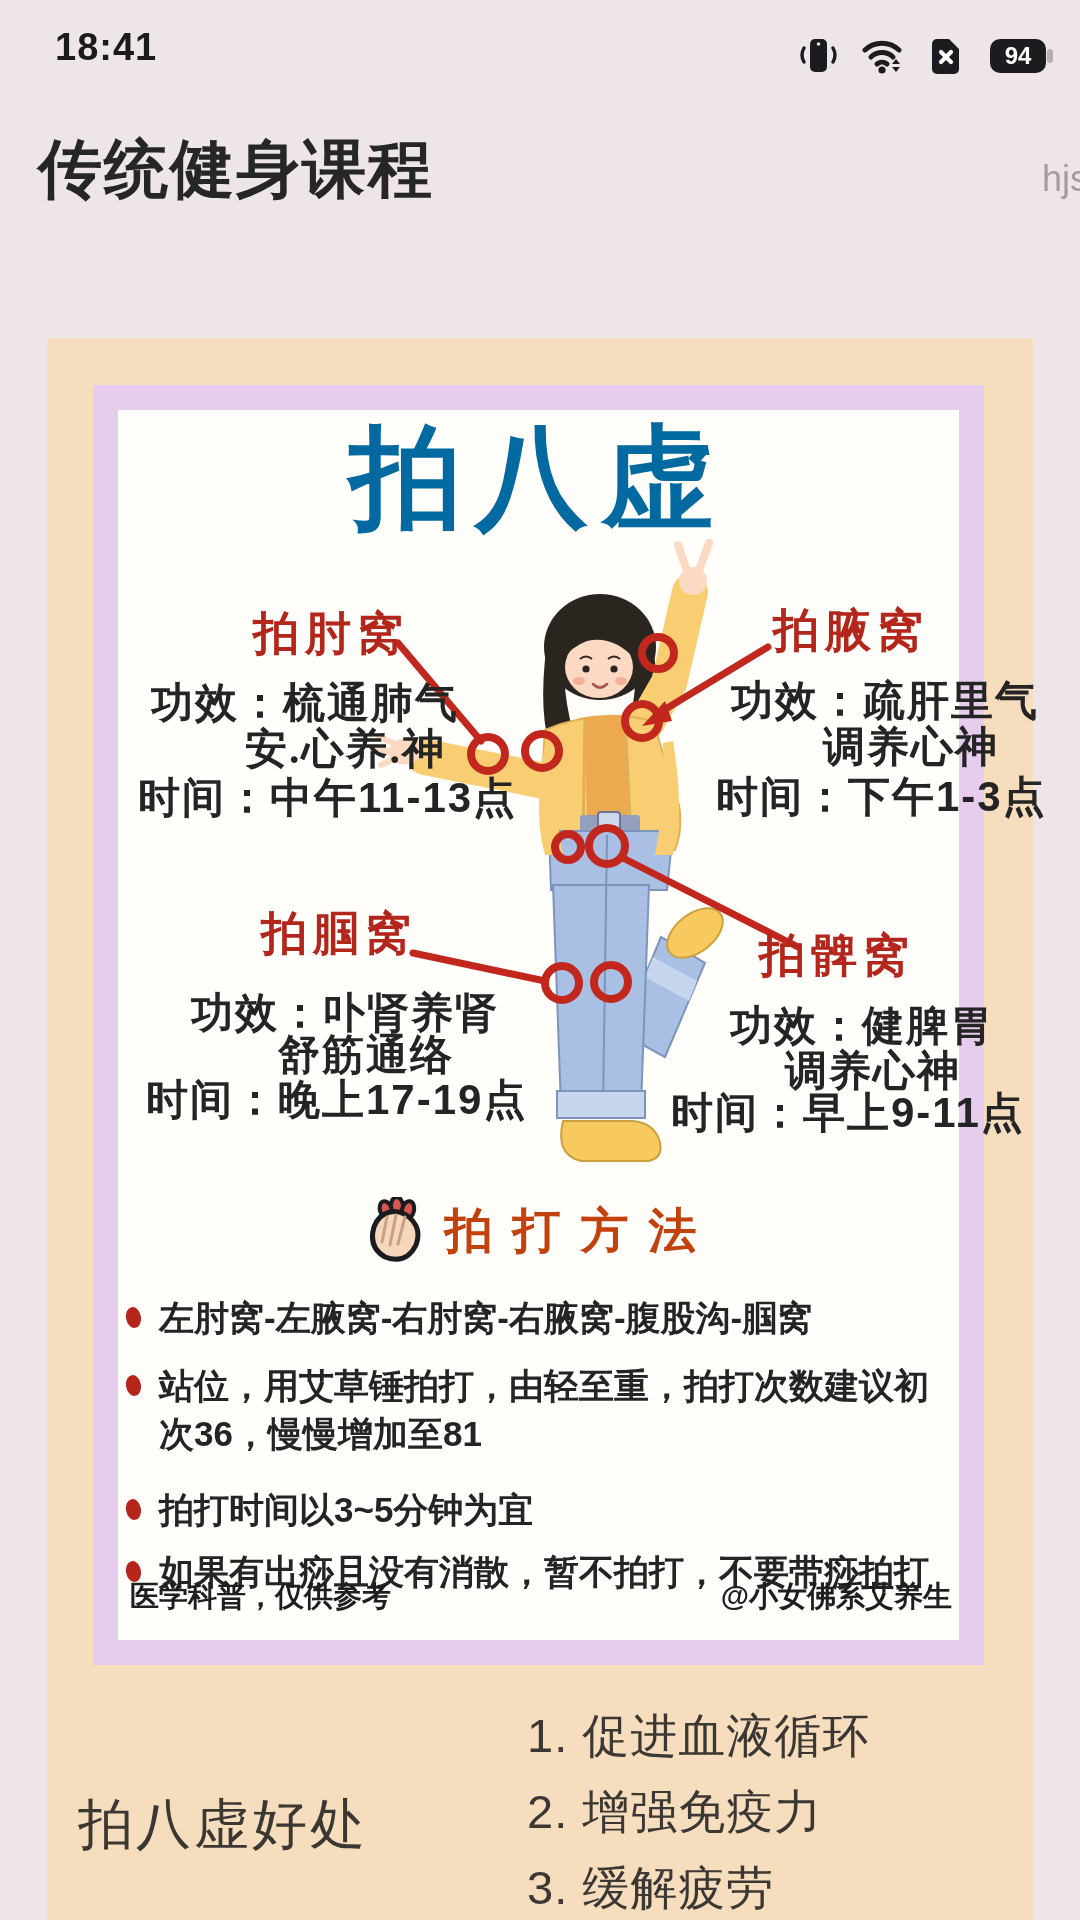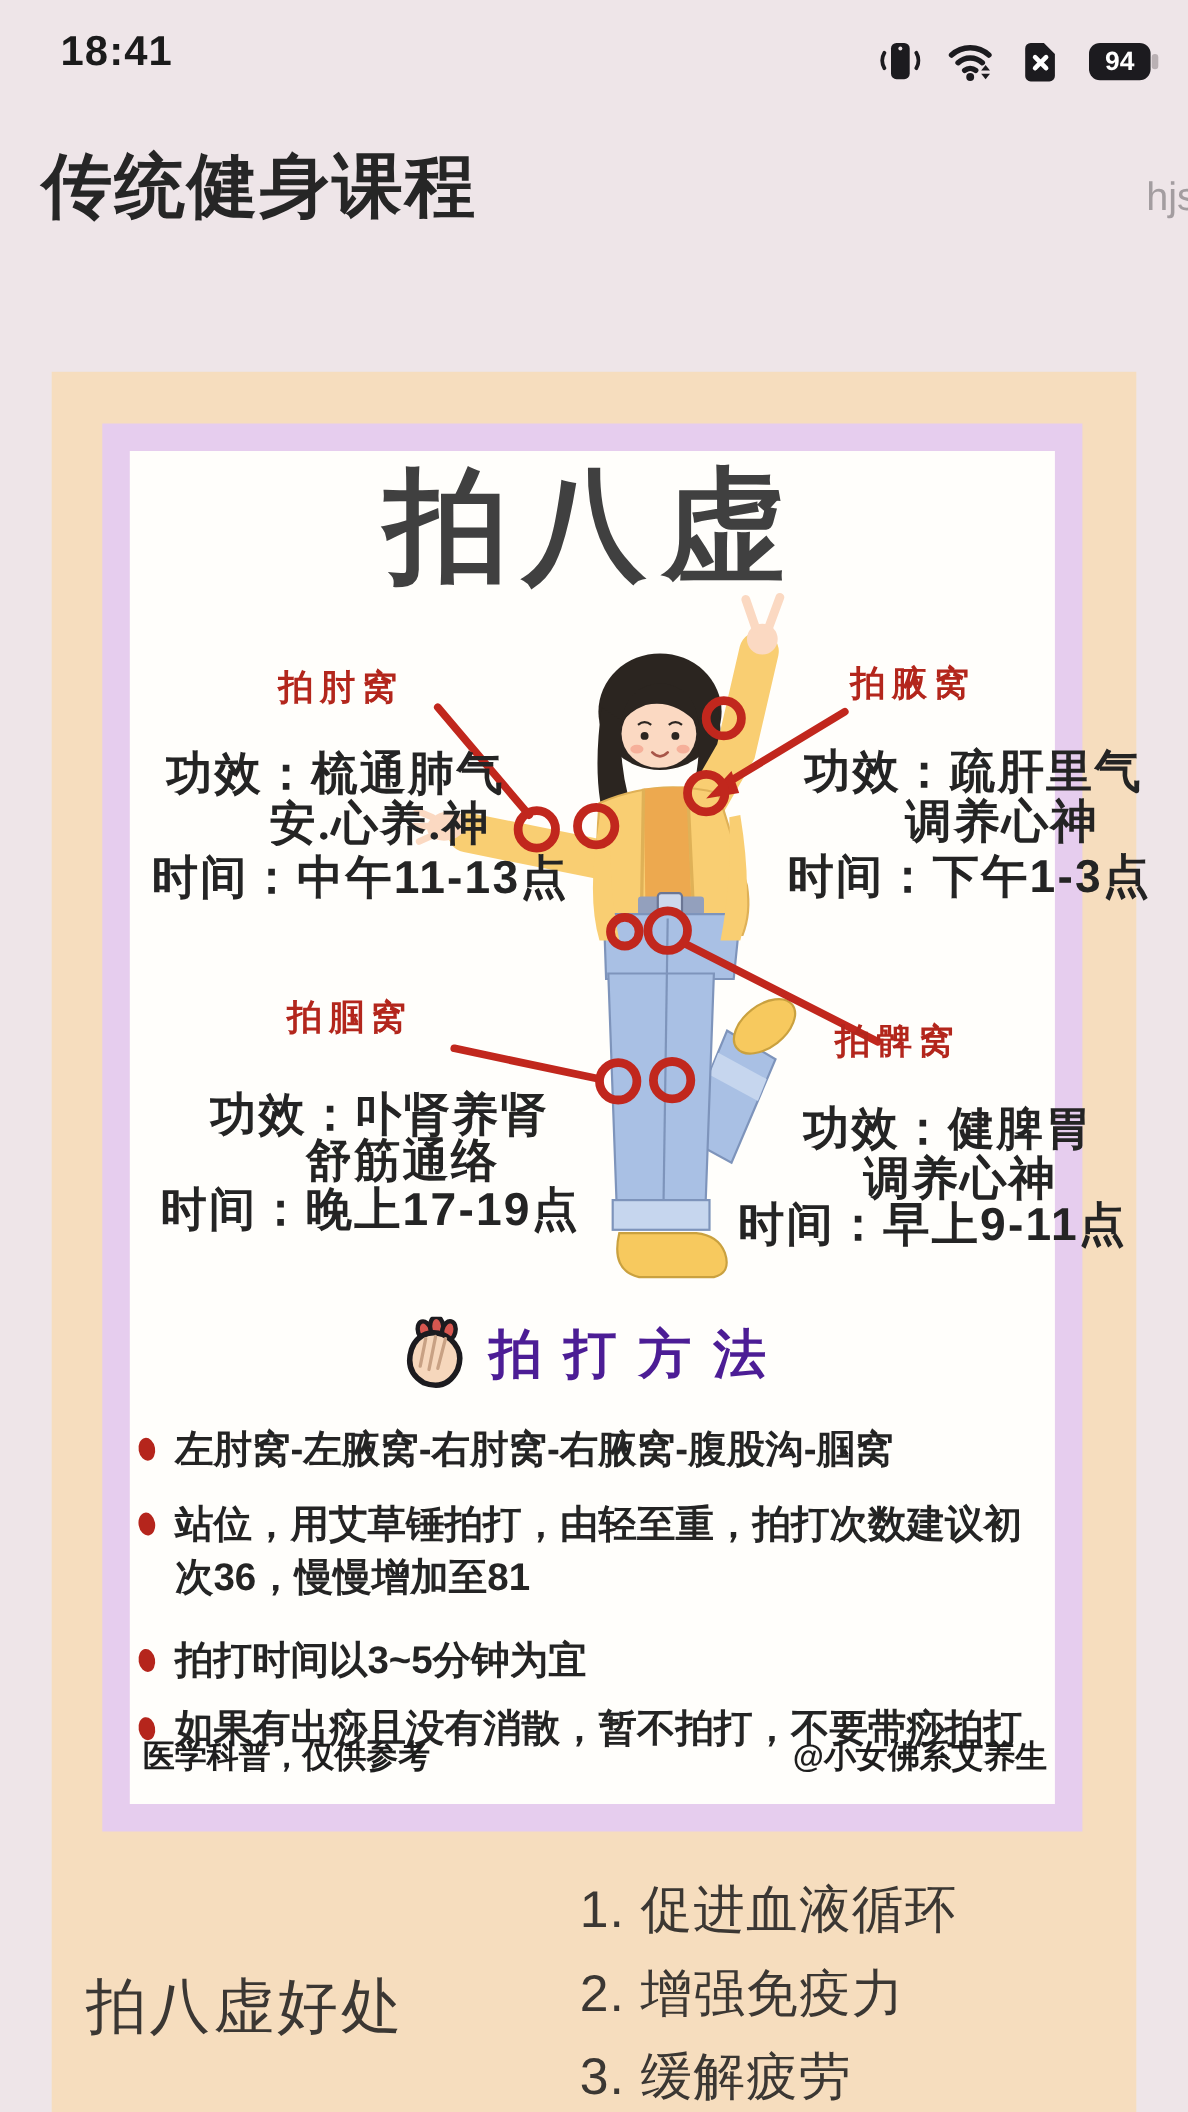--- a/index.html
+++ b/index.html
@@ -13,29 +13,29 @@
   .time{position:absolute;left:55px;top:26px;font-size:38px;font-weight:700;color:#1b1b1b;letter-spacing:1px;}
   .sb-icons{position:absolute;right:26px;top:36px;display:flex;align-items:center;gap:25px;}
   
   .app-title{position:absolute;left:38px;top:126px;font-size:64px;font-weight:900;color:#262626;letter-spacing:2px;}
   .watermark{position:absolute;left:1042px;top:158px;font-size:36px;color:#a39da0;}
   
   .peach-card{position:absolute;left:47px;top:338px;width:986px;height:1582px;background:#f6ddbe;}
   .poster{position:absolute;left:46px;top:47px;width:891px;height:1280px;background:#e6cdee;}
   .poster-white{position:absolute;left:25px;top:25px;width:841px;height:1230px;background:#fffefb;}
   .poster-title{position:absolute;left:0;top:18px;width:891px;text-align:center;
-    font-size:112px;font-weight:900;color:#404040;letter-spacing:14px;}
+    font-size:112px;font-weight:900;color:#0369a1;letter-spacing:14px;}
   .figure-svg{position:absolute;left:0;top:0;width:891px;height:1280px;}
   
   .pt-title{position:absolute;font-family:"DejaVu Serif",serif;font-weight:900;
-    font-size:32px;color:#b3261c;letter-spacing:6px;white-space:nowrap;}
+    font-size:46px;color:#b3261c;letter-spacing:6px;white-space:nowrap;}
   .pt-line{position:absolute;font-size:42px;font-weight:700;color:#242424;white-space:nowrap;letter-spacing:2px;}
   
   .method-head{position:absolute;left:0;top:812px;width:891px;display:flex;justify-content:center;align-items:center;gap:22px;}
-  .method-title{font-size:48px;font-weight:900;color:#4c1d95;letter-spacing:20px;font-family:Liberation Sans, sans-serif;}
+  .method-title{font-size:48px;font-weight:900;color:#c2410c;letter-spacing:20px;font-family:Liberation Sans, sans-serif;}
   .bullets{position:absolute;left:33px;top:898px;width:806px;list-style:none;margin:0;padding:0;}
   .bullets li{display:flex;gap:18px;font-size:35px;line-height:48px;font-weight:700;color:#242424;margin-top:11px;}
   .bullets li:nth-child(1){margin-bottom:20px;}
   .bullets li:nth-child(2){margin-bottom:28px;}
   .bullets li:nth-child(3){margin-bottom:14px;}
   .dot{flex:0 0 auto;width:15px;height:21px;margin-top:13px;background:#b5251c;border-radius:50%;transform:rotate(-10deg);}
   .poster-footer{position:absolute;left:37px;top:1192px;width:822px;display:flex;justify-content:space-between;
     font-size:29px;font-weight:700;color:#1e1e1e;}
   
   .benefits-label{position:absolute;left:78px;top:1788px;font-size:55px;color:#3b3733;letter-spacing:3px;}

